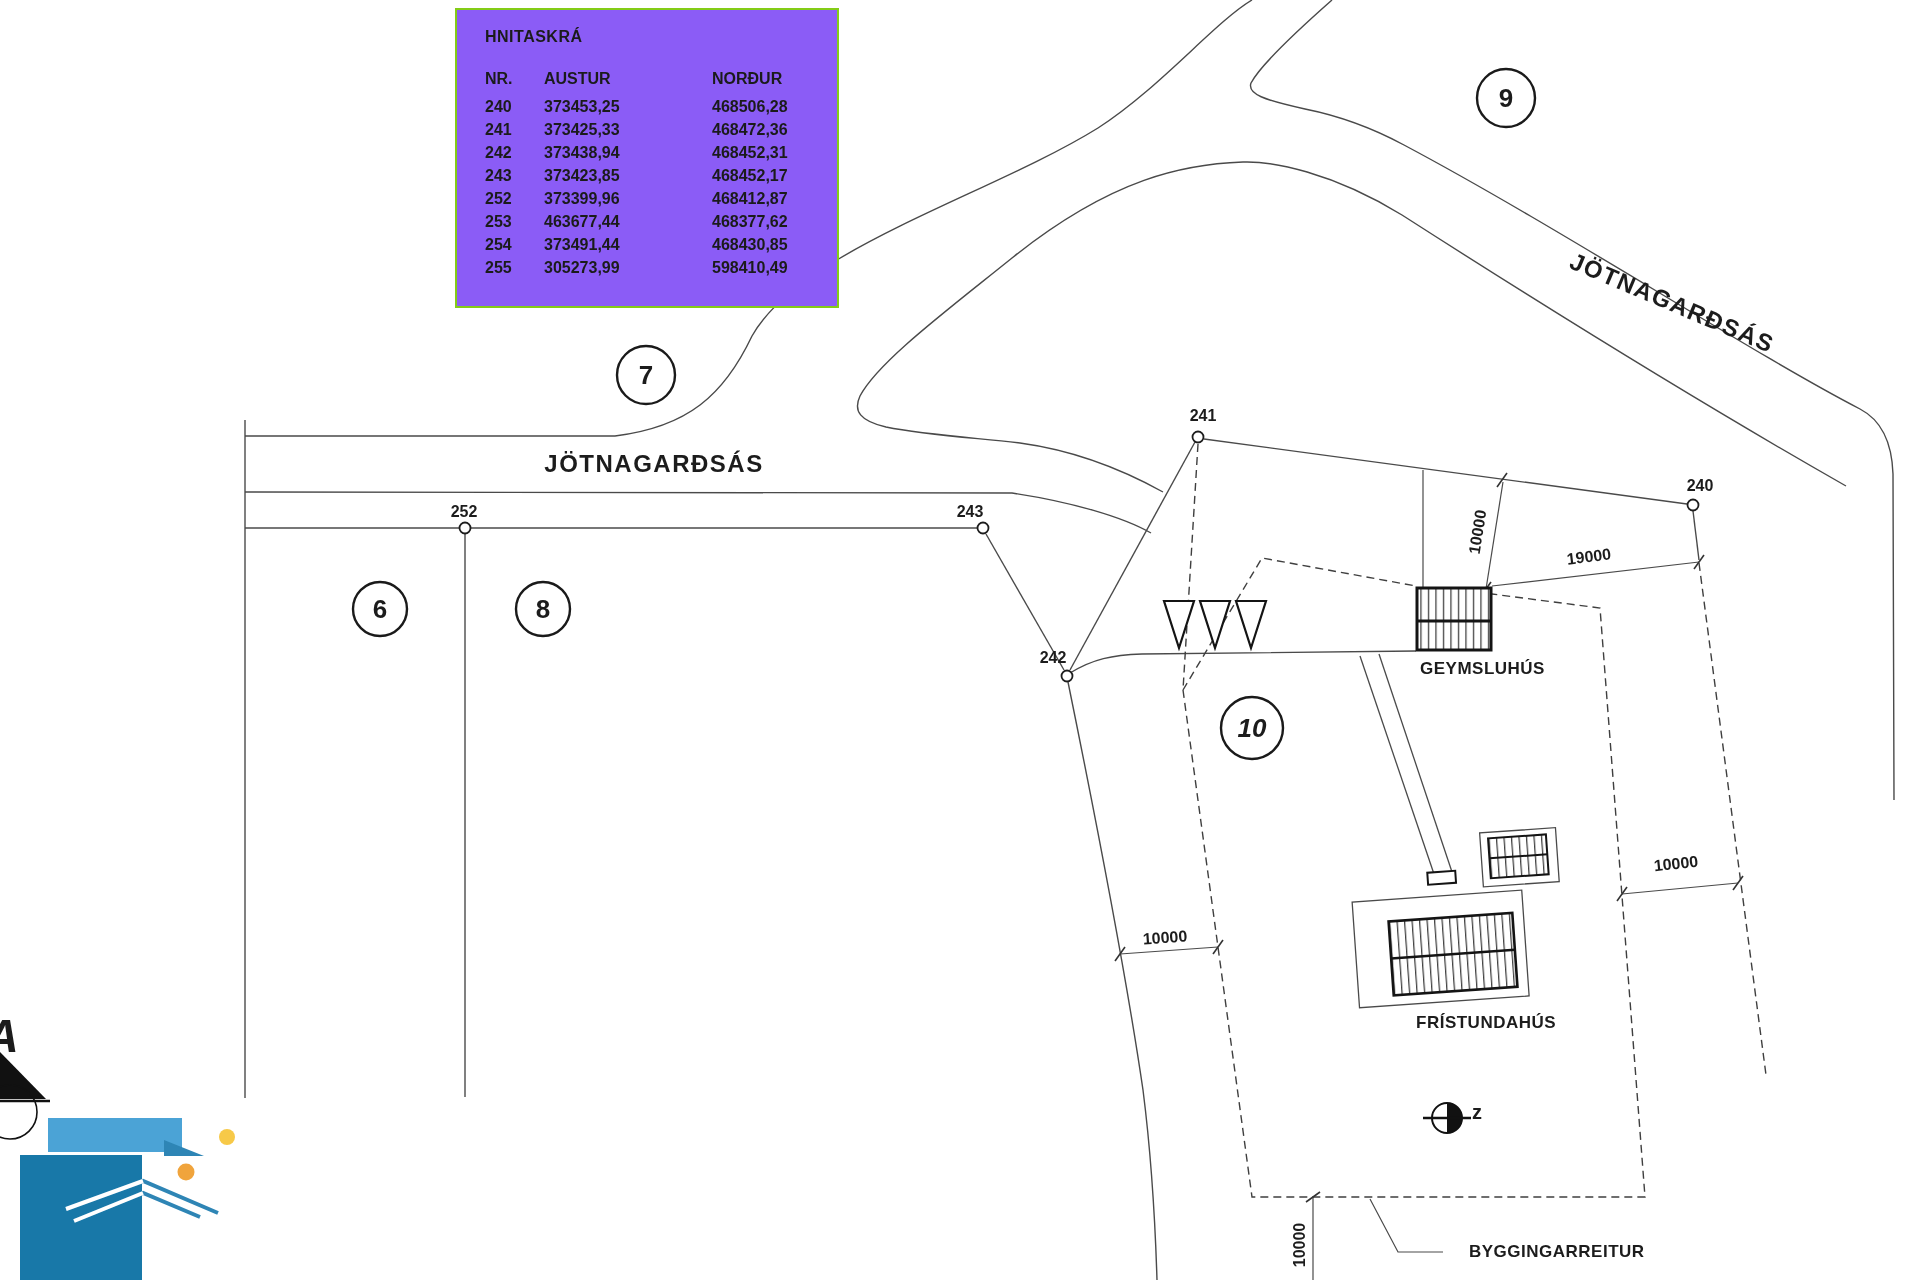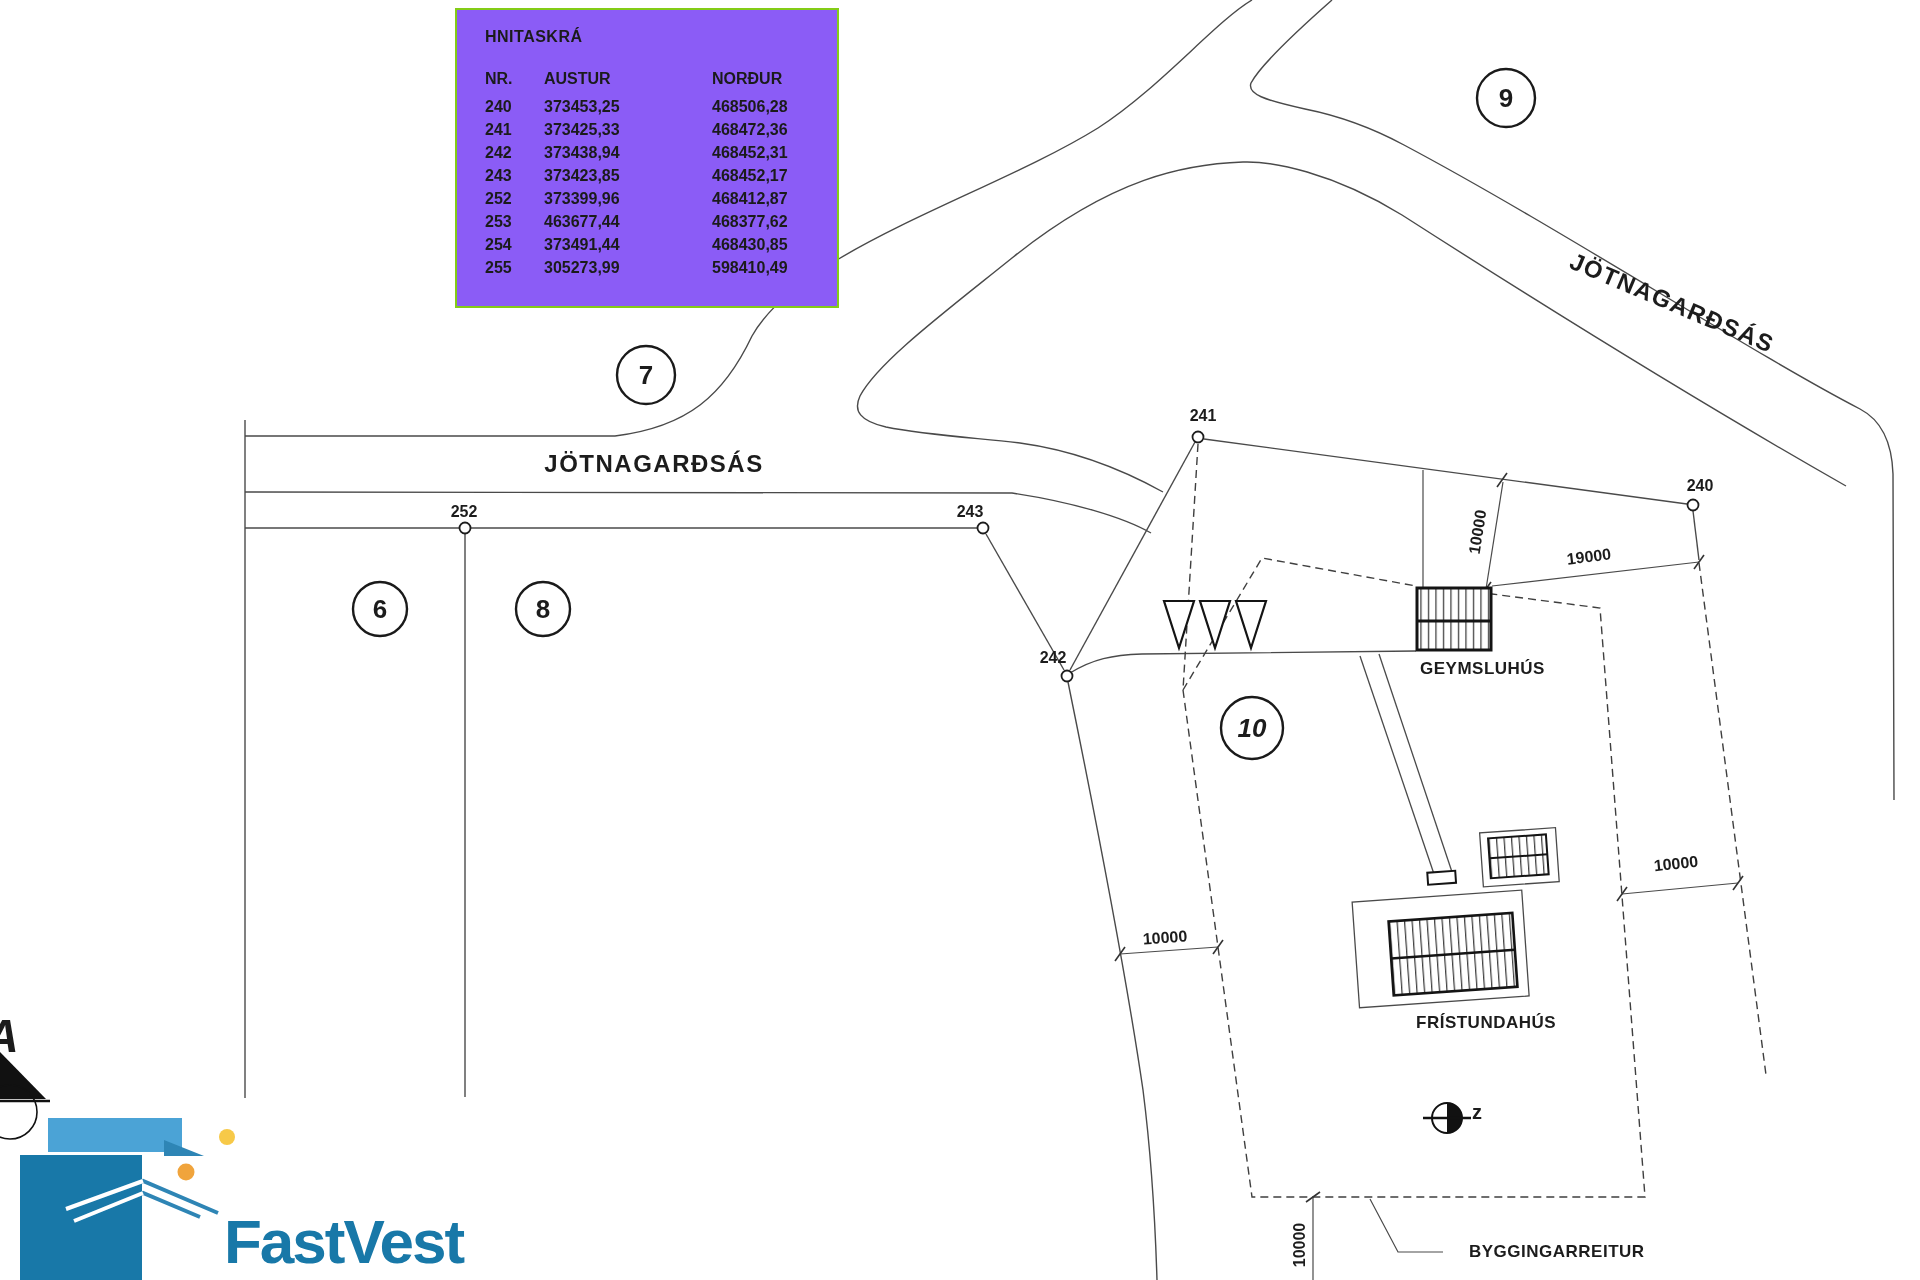--- a/index.html
+++ b/index.html
@@ -253,15 +253,14 @@
 
   <div class="lbl dim l-d19000">19000</div>
   <div class="lbl dim l-d10000t">10000</div>
   <div class="lbl dim l-d10000r">10000</div>
   <div class="lbl dim l-d10000l">10000</div>
   <div class="lbl dim l-d10000b">10000</div>
 
   <div class="lbl l-north-z">z</div>
   <div class="lbl l-compass-a">A</div>
 
-  <div class="lbl l-fastvest">FastVest</div>
 
 </div>
 
 </body></html>

